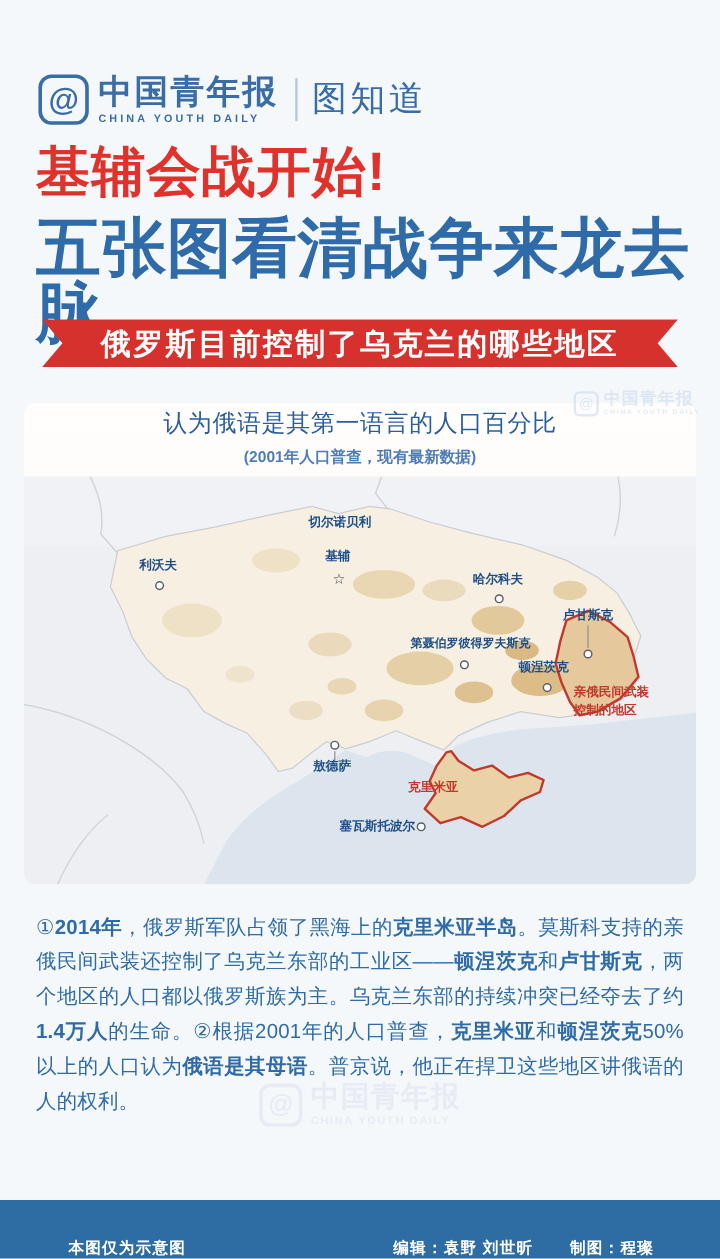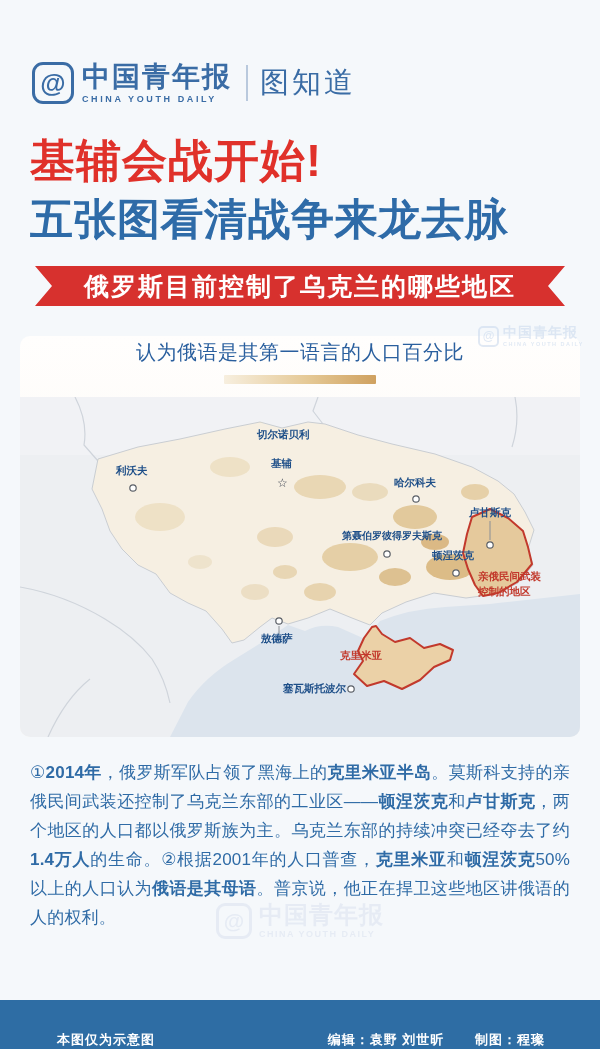--- a/index.html
+++ b/index.html
@@ -16,22 +16,22 @@
   .at-badge{width:36px;height:36px;border:3.5px solid var(--logo-blue);border-radius:11px;
             color:var(--logo-blue);font-size:26px;font-weight:800;display:flex;
             align-items:center;justify-content:center;margin-right:8px;}
   .brand-cn{font-size:28px;font-weight:800;color:var(--logo-blue);letter-spacing:2px;line-height:1;}
   .brand-en{font-size:9px;font-weight:700;color:var(--logo-blue);letter-spacing:2.6px;margin-top:3px;}
   .logo-divider{width:2px;height:36px;background:#b9c9dd;margin:0 12px 0 14px;}
   .column-name{font-size:29px;font-weight:400;color:var(--logo-blue);letter-spacing:3px;}
 
   
   .big-title{position:absolute;left:30px;top:120px;line-height:1;}
-  .big-title .t1{font-size:45px;font-weight:900;color:var(--title-red);letter-spacing:1px;margin-top:18px;}
-  .big-title .t2{font-size:43px;font-weight:900;color:var(--title-blue);margin-top:15px;letter-spacing:0.5px;}
+  .big-title .t1{font-size:45px;font-weight:900;color:var(--title-red);letter-spacing:1px;}
+  .big-title .t2{font-size:54px;font-weight:900;color:var(--title-blue);margin-top:15px;letter-spacing:0.5px;}
 
   
   .ribbon{position:absolute;top:266px;left:35px;width:530px;height:40px;background:var(--banner-red);
           display:flex;align-items:center;justify-content:center;color:#fff;font-size:25px;
           font-weight:800;letter-spacing:2px;
           clip-path:polygon(0 0,100% 0,calc(100% - 17px) 50%,100% 100%,0 100%,17px 50%);}
 
   
   .map-card{position:absolute;top:336px;left:20px;width:560px;height:401px;border-radius:10px;
             overflow:hidden;background:linear-gradient(180deg,#fffefd 0%,#fcf9f3 60%,#fbf8f2 100%);}
@@ -86,20 +86,21 @@
     <div class="t1">基辅会战开始!</div>
     <div class="t2">五张图看清战争来龙去脉</div>
   </div>
 
   <div class="ribbon">
     <span>俄罗斯目前控制了乌克兰的哪些地区</span>
   </div>
 
   <section class="map-card">
     <div class="map-title">认为俄语是其第一语言的人口百分比</div>
+    <div class="map-subtitle">(2001年人口普查，现有最新数据)</div>
     <div class="legend-bar"></div>
 
     <svg class="map" viewBox="0 0 560 340">
 
       <rect width="560" height="340" fill="#edeff2"></rect>
       <rect width="560" height="58" fill="#f1f2f5"></rect>
 
       <path d="M150,340 L168,305 Q185,280 215,262 Q245,244 268,228 L285,234 Q300,226 318,230 L345,242 L360,224 Q390,212 425,210 L470,207 Q515,202 560,197 L560,340 Z" fill="#dce4ed"></path>
 
       <g fill="none" stroke="#cfd4db" stroke-width="1.2">

